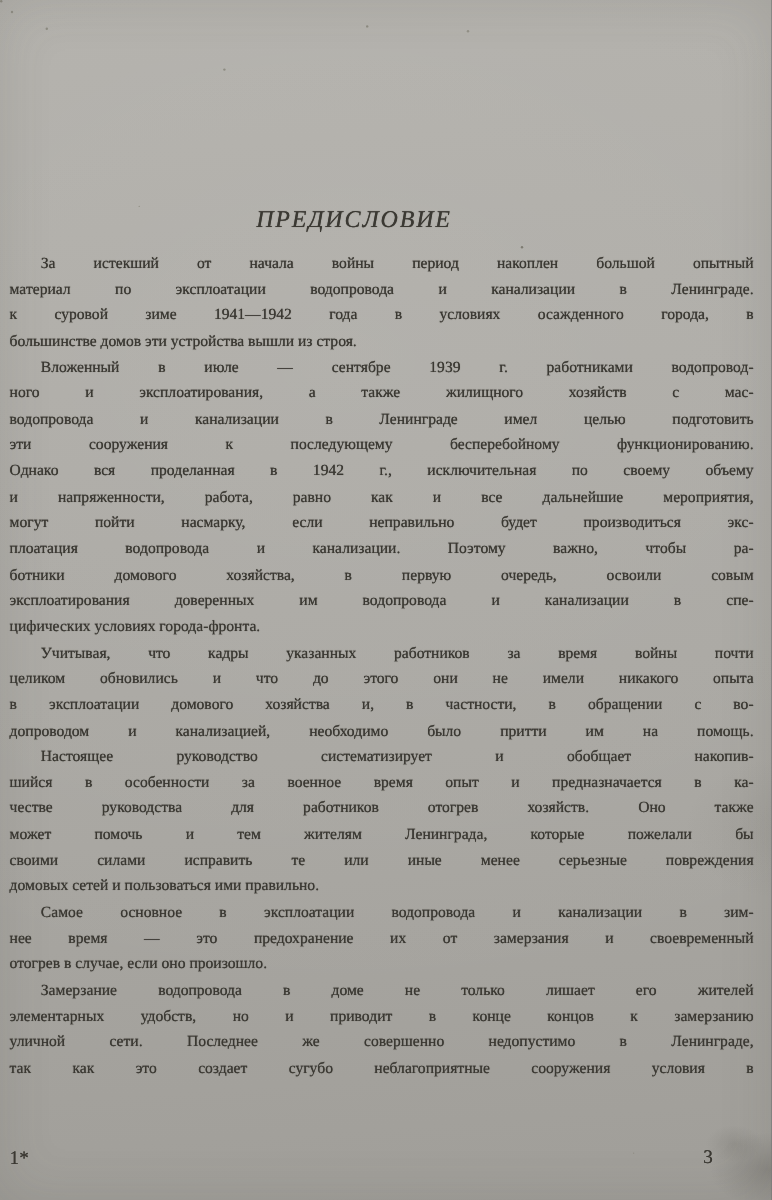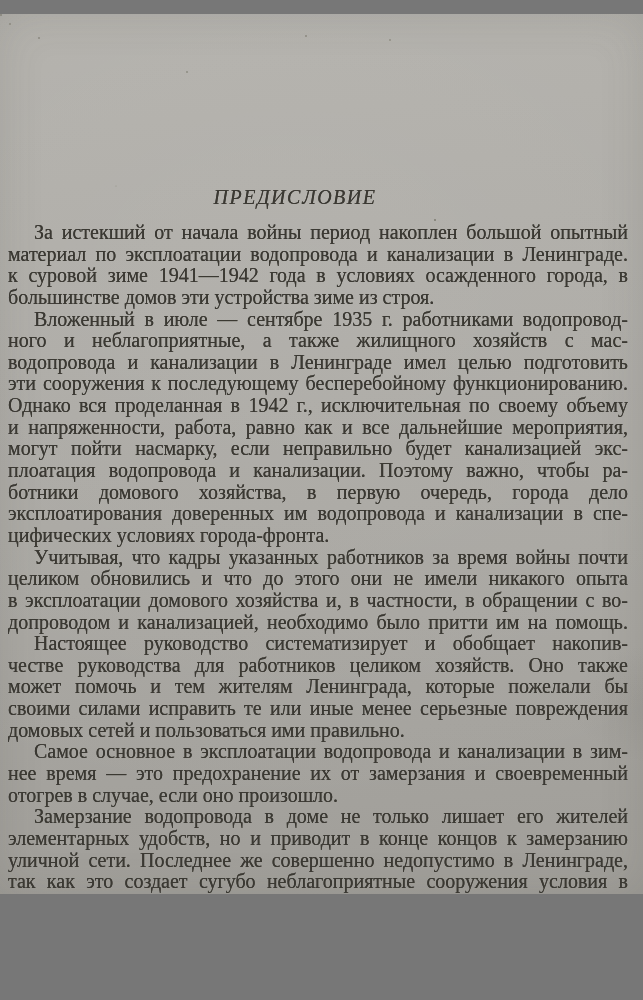--- a/index.html
+++ b/index.html
@@ -1,22 +1,22 @@
 <!DOCTYPE html>
 <html lang="ru" style="--paper: #adaba6; --ink: #3b3933;"><head>
 <meta charset="utf-8">
 <style>
   html, body { margin: 0; padding: 0; background: #777; }
 
   .page {
     position: relative;
     width: 643px;
-    height: 880px;
+    height: 1000px;
     overflow: hidden;
-    margin: 14px auto;
+    margin: 0 auto;
     font-family: "Liberation Serif", "DejaVu Serif", serif;
     color: var(--ink, #3b3933);
     background:
       radial-gradient(70px 45px at 641px 975px, rgba(82,80,74,0.28), transparent 70%),
       radial-gradient(34px 22px at 612px 953px, rgba(82,80,74,0.16), transparent 70%),
       radial-gradient(120px 80px at 660px 690px, rgba(88,86,80,0.10), transparent 75%),
       radial-gradient(900px 700px at 45% 30%, rgba(255,255,252,0.06), transparent 80%),
       linear-gradient(176deg, #b3b1ac 0%, #adaba6 38%, #a8a6a1 68%, #a09e99 100%);
     box-shadow: inset 0 0 45px rgba(70,68,62,0.14);
   }
@@ -50,21 +50,21 @@
     line-height: 22px;
     letter-spacing: 1.5px;
     text-shadow: 0 0 0.6px currentColor;
   }
 
   .body-block {
     position: absolute;
     left: 8px;
     top: 208px;
     width: 620px;
-    font-size: 20px;
+    font-size: 13px;
     line-height: 21.64px;
   }
 
   .line {
     text-align: justify;
     text-align-last: justify;
     text-justify: inter-word;
     text-shadow: 0 0 0.6px currentColor;
     white-space: normal;
   }
@@ -93,38 +93,39 @@
 
 <div class="page">
   <div class="speck"></div>
 
   <div class="title">ПРЕДИСЛОВИЕ</div>
 
   <div class="body-block">
       <div class="line indent">За истекший от начала войны период накоплен большой опытный</div>
       <div class="line">материал по эксплоатации водопровода и канализации в Ленинграде.</div>
       <div class="line">к суровой зиме 1941—1942 года в условиях осажденного города, в</div>
-      <div class="line last">большинстве домов эти устройства зиме из строя.</div>
-      <div class="line indent">Вложенный в июле — сентябре 1935 г. работниками водопровод-</div>
-      <div class="line">ного и неблагоприятные, а также жилищного хозяйств с мас-</div>
+      <div class="line last">большинстве домов эти устройства вышли из строя.</div>
+      <div class="line indent">Вложенный в июле — сентябре 1939 г. работниками водопровод-</div>
+      <div class="line">ного и эксплоатирования, а также жилищного хозяйств с мас-</div>
       <div class="line">водопровода и канализации в Ленинграде имел целью подготовить</div>
       <div class="line">эти сооружения к последующему бесперебойному функционированию.</div>
       <div class="line">Однако вся проделанная в 1942 г., исключительная по своему объему</div>
       <div class="line">и напряженности, работа, равно как и все дальнейшие мероприятия,</div>
-      <div class="line">могут пойти насмарку, если неправильно будет канализацией экс-</div>
+      <div class="line">могут пойти насмарку, если неправильно будет производиться экс-</div>
       <div class="line">плоатация водопровода и канализации. Поэтому важно, чтобы ра-</div>
-      <div class="line">ботники домового хозяйства, в первую очередь, города дело</div>
+      <div class="line">ботники домового хозяйства, в первую очередь, освоили совым</div>
       <div class="line">эксплоатирования доверенных им водопровода и канализации в спе-</div>
       <div class="line last">цифических условиях города-фронта.</div>
       <div class="line indent">Учитывая, что кадры указанных работников за время войны почти</div>
       <div class="line">целиком обновились и что до этого они не имели никакого опыта</div>
       <div class="line">в эксплоатации домового хозяйства и, в частности, в обращении с во-</div>
       <div class="line">допроводом и канализацией, необходимо было притти им на помощь.</div>
       <div class="line indent">Настоящее руководство систематизирует и обобщает накопив-</div>
-      <div class="line">честве руководства для работников целиком хозяйств. Оно также</div>
+      <div class="line">шийся в особенности за военное время опыт и предназначается в ка-</div>
+      <div class="line">честве руководства для работников отогрев хозяйств. Оно также</div>
       <div class="line">может помочь и тем жителям Ленинграда, которые пожелали бы</div>
       <div class="line">своими силами исправить те или иные менее серьезные повреждения</div>
       <div class="line last">домовых сетей и пользоваться ими правильно.</div>
       <div class="line indent">Самое основное в эксплоатации водопровода и канализации в зим-</div>
       <div class="line">нее время — это предохранение их от замерзания и своевременный</div>
       <div class="line last">отогрев в случае, если оно произошло.</div>
       <div class="line indent">Замерзание водопровода в доме не только лишает его жителей</div>
       <div class="line">элементарных удобств, но и приводит в конце концов к замерзанию</div>
       <div class="line">уличной сети. Последнее же совершенно недопустимо в Ленинграде,</div>
       <div class="line">так как это создает сугубо неблагоприятные сооружения условия в</div>

